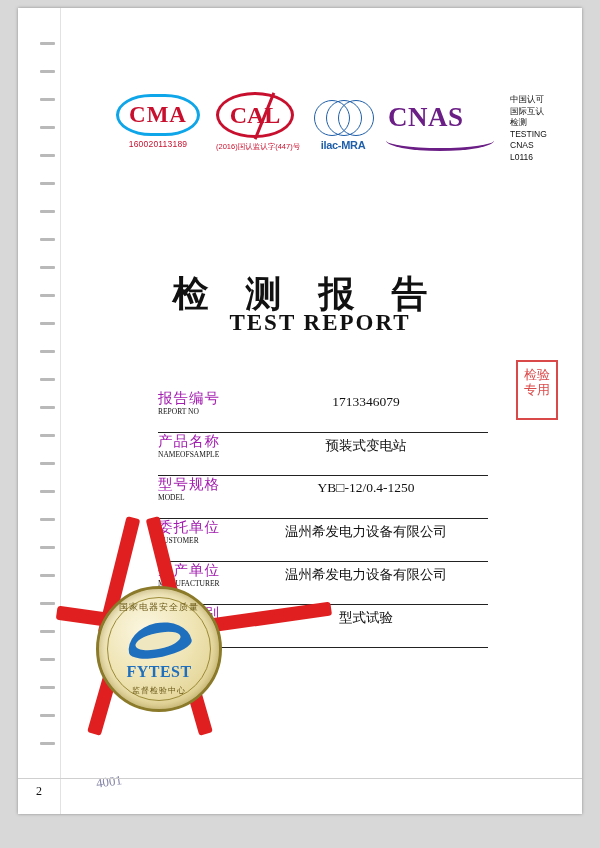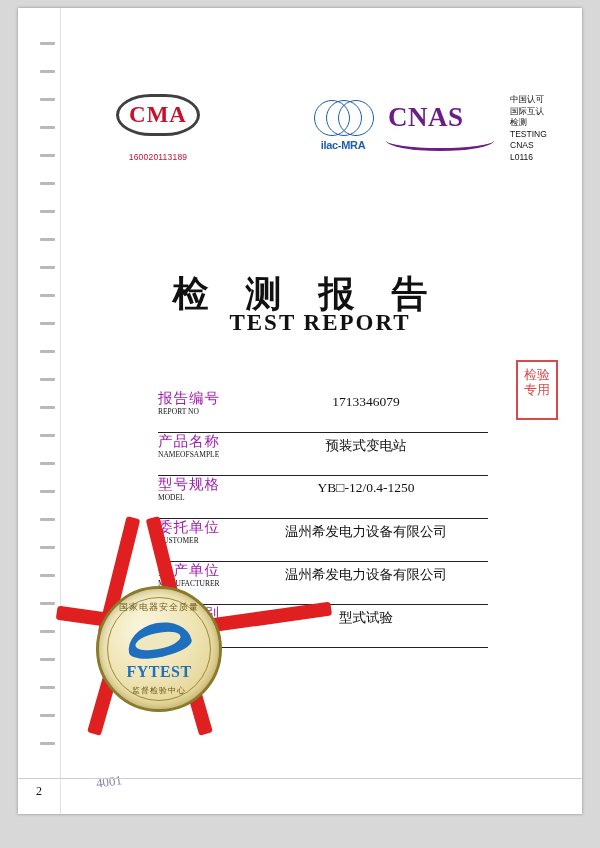--- a/index.html
+++ b/index.html
@@ -59,33 +59,33 @@
   .cma-box {
     position: absolute;
     left: 0;
     top: 0;
     text-align: center;
   }
   .cma-mark {
     position: relative;
     width: 84px;
     height: 42px;
-    border: 3px solid #404040;
+    border: 3px solid #0ea5e9;
     border-radius: 50% / 60%;
     box-sizing: border-box;
     color: #c8102e;
     font-weight: bold;
     font-size: 23px;
     letter-spacing: 1px;
     line-height: 36px;
     text-align: center;
     font-family: "Liberation Serif", serif;
   }
   .cma-sub {
-    margin-top: 16px;
+    margin-top: 3px;
     color: #c8102e;
     font-size: 8.5px;
     letter-spacing: 0.2px;
   }
   .cal-box {
     position: absolute;
     left: 100px;
     top: -2px;
     text-align: center;
   }
@@ -448,20 +448,27 @@
   </div>
   <div class="scan-edge"></div>
 
   <div class="logos">
 
     <div class="cma-box">
       <div class="cma-mark">CMA</div>
       <div class="cma-sub">160020113189</div>
     </div>
 
+    <div class="cal-box">
+      <div class="cal-mark">
+        <span>CAL</span>
+        <span class="cal-slash"></span>
+      </div>
+      <div class="cal-sub">(2016)国认监认字(447)号</div>
+    </div>
 
     <div class="ilac-box">
       <div class="ilac-circle">
         <span class="ilac-ring ilac-r1"></span>
         <span class="ilac-ring ilac-r2"></span>
         <span class="ilac-ring ilac-r3"></span>
       </div>
       <div class="ilac-txt">ilac-MRA</div>
     </div>
 

